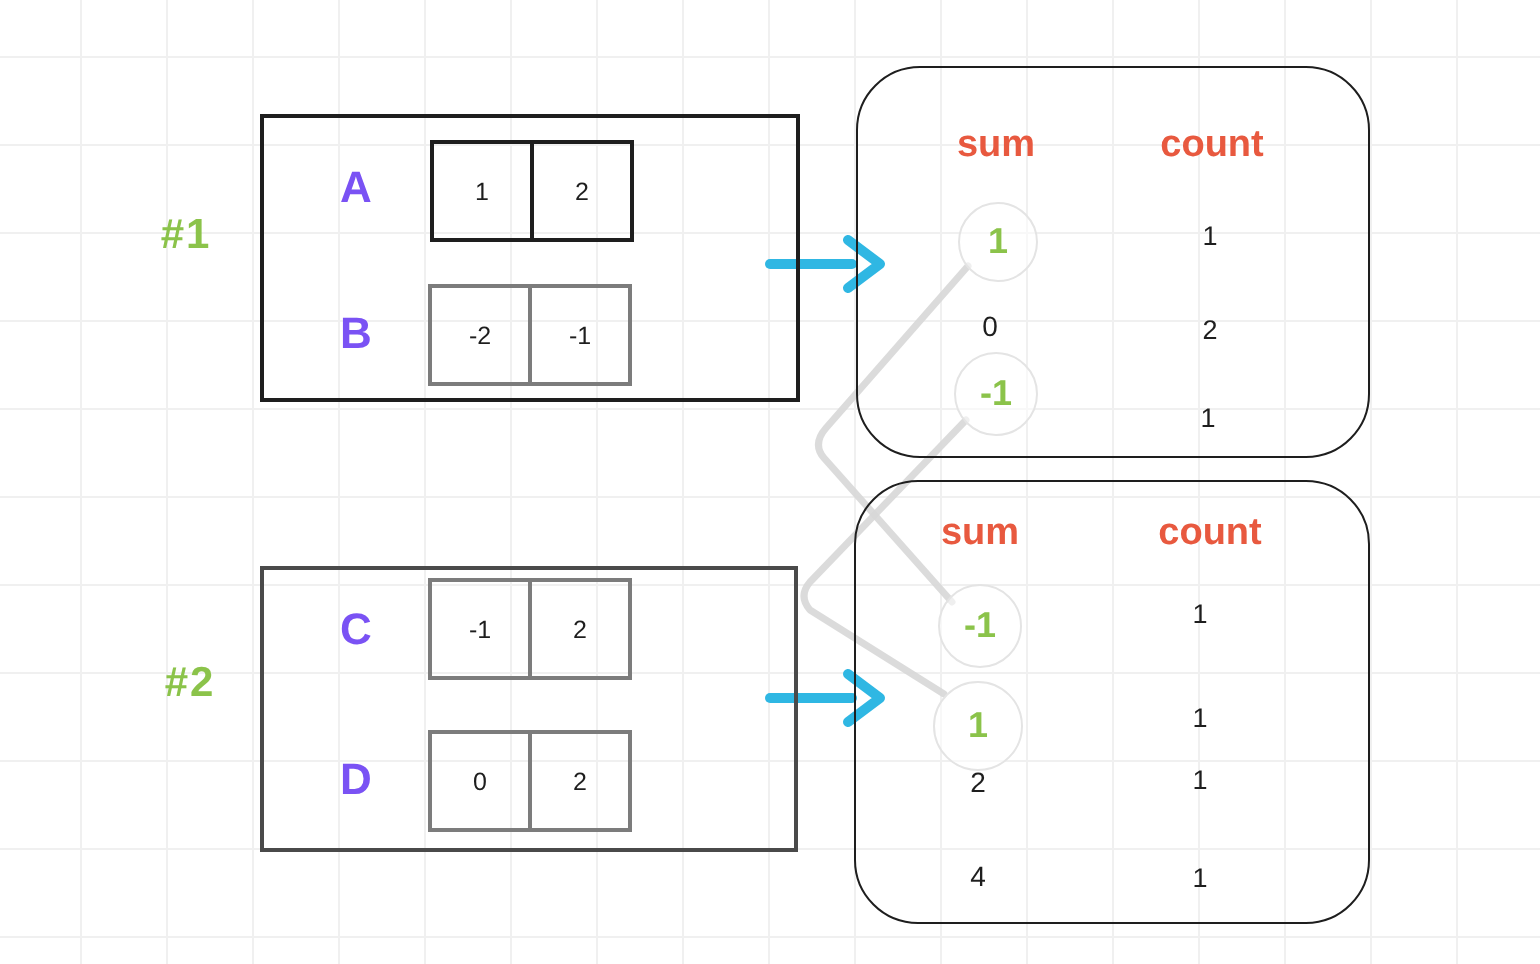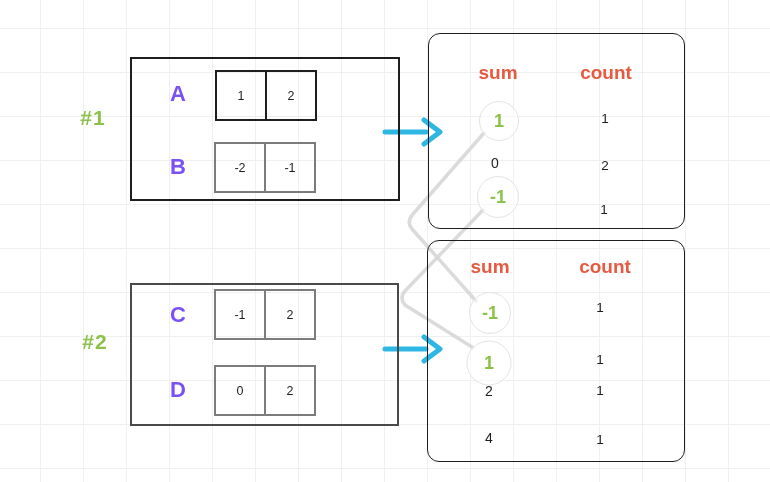--- a/index.html
+++ b/index.html
@@ -25,21 +25,21 @@
   .cell {
     width:52px; height:51px; box-sizing:border-box;
     display:flex; align-items:center; justify-content:center;
     font-size:12.5px; color:#1e1e1e; background:transparent;
   }
   .cells-black .cell { border:2px solid #1e1e1e; }
   .cells-gray  .cell { border:2.5px solid #7c7c7c; }
   .cell + .cell { margin-left:-2px; }
 
   .result-table {
-    border:1.6px solid #1e1e1e; border-radius:12px; background:transparent;
+    border:1.6px solid #1e1e1e; border-radius:32px; background:transparent;
   }
   .hdr { font-size:19px; color:#e8593f; font-weight:600; }
   .sum-plain { font-size:14px; color:#1e1e1e; }
   .sum-green { font-size:18px; color:#8bc34a; font-weight:600; }
   .cnt { font-size:13.5px; color:#1e1e1e; }
   .hl-circle {
     border:1.5px solid #e4e4e4; border-radius:50%;
     background:rgba(255,255,255,0.55);
   }
   svg.layer { position:absolute; left:0; top:0; }

